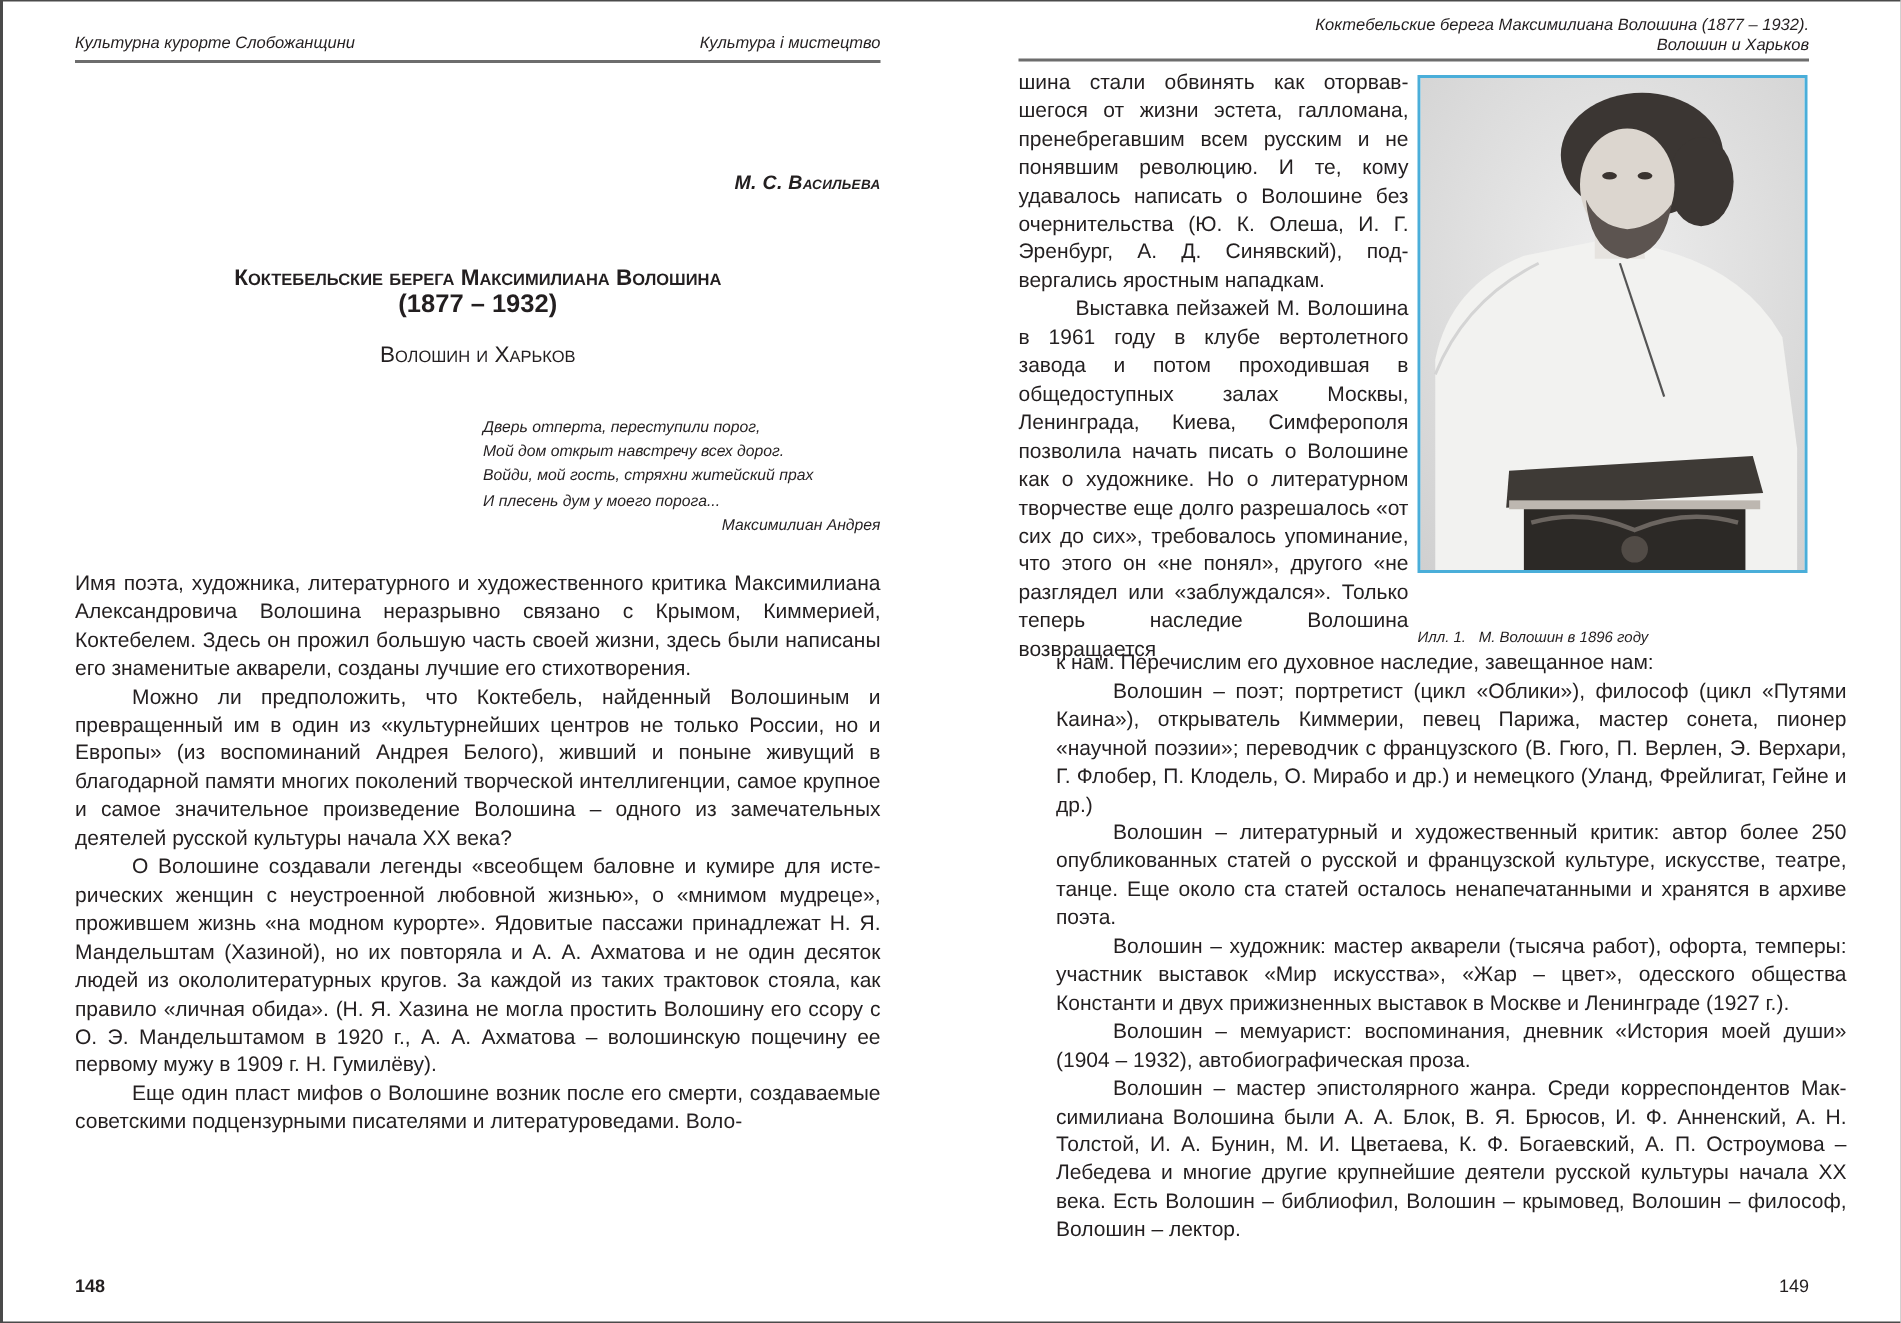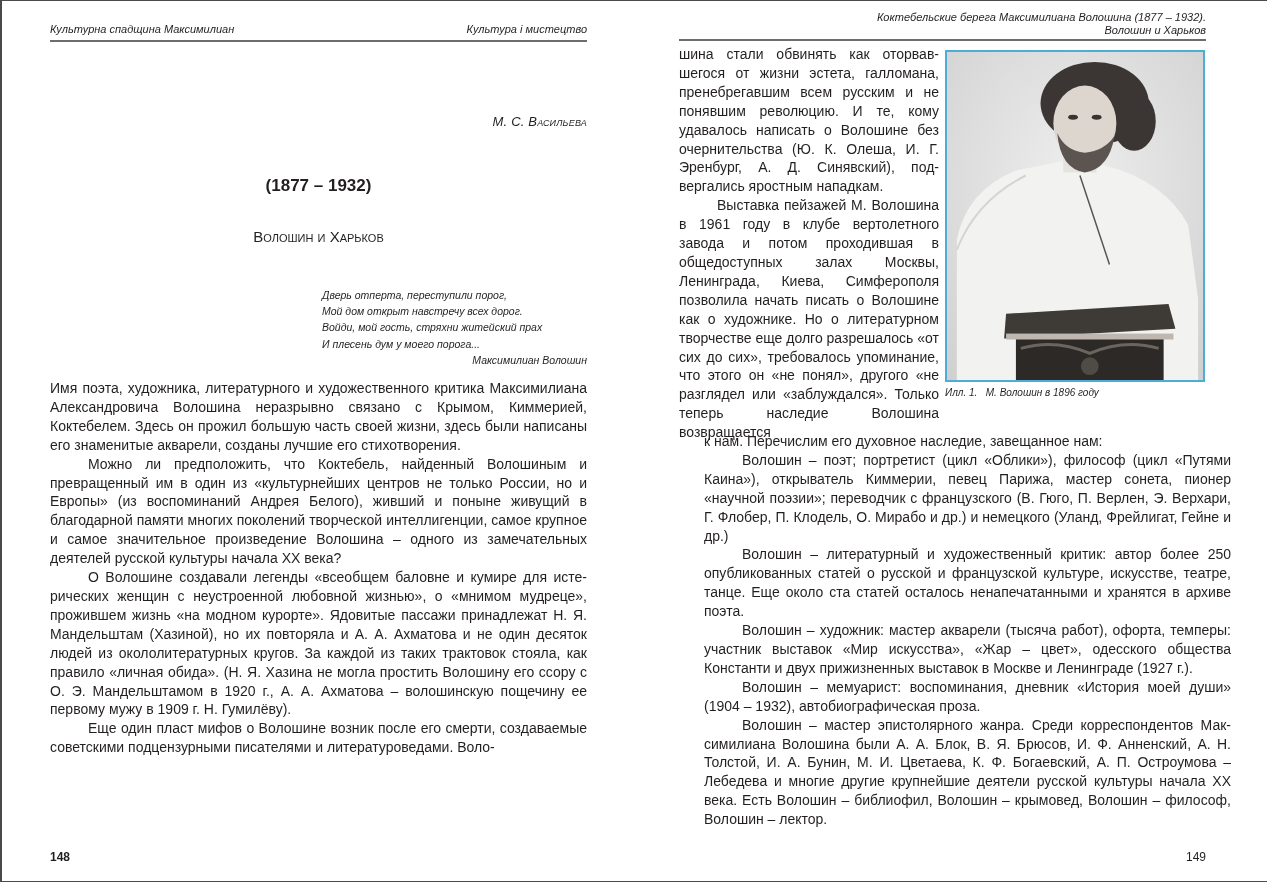--- a/index.html
+++ b/index.html
@@ -12,76 +12,77 @@
   .page.right { left: 677px; width: 527px; }
 
   .running-head { position: absolute; top: 21px; left: 0; right: 0; height: 18px;
                   font-style: italic; font-size: 11px; color: #231f20; }
   .running-head .rule { position: absolute; left: 0; right: 0; bottom: -2px; border-bottom: 2px solid #6d6d6d; }
   .page.left .running-head .l { position: absolute; left: 0; top: 1px; }
   .page.left .running-head .r { position: absolute; right: 0; top: 1px; }
   .page.right .running-head { top: 10px; height: 28px; text-align: right; line-height: 13px; }
   .page.right .running-head .rule { bottom: -2px; }
 
-  .author { position: absolute; right: 0; top: 113px; font-weight: normal; font-style: italic;
+  .author { position: absolute; right: 0; top: 113px; font-weight: bold; font-style: italic;
             font-size: 13px; font-variant: small-caps; letter-spacing: .2px; }
   .title { position: absolute; left: 0; right: 0; top: 176px; text-align: center;
            font-weight: bold; font-size: 15px; font-variant: small-caps; line-height: 17px; }
   .title .years { font-size: 17px; }
   .subtitle { position: absolute; left: 0; right: 0; top: 227px; text-align: center;
               font-size: 15px; font-variant: small-caps; }
 
-  .epigraph { position: absolute; left: 272px; top: 286px; width: 270px;
+  .epigraph { position: absolute; left: 272px; top: 276px; width: 270px;
               font-style: italic; font-size: 10.5px; line-height: 16.2px; }
   .epigraph .sig { text-align: right; padding-right: 5px; }
 
   .body { position: absolute; font-size: 14px; line-height: 18.9px; text-align: justify;
           hyphens: manual; }
   .body p { margin: 0; text-indent: 0; }
   .body p.ind { text-indent: 38px; }
   .page.left .body { left: 0; top: 378px; width: 537px; }
   .page.right .body.top { left: 0; top: 44px; width: 260px; }
   .page.right .body.main { left: 0; top: 431px; width: 527px; margin-left: 25px; }
 
   .folio { position: absolute; top: 849px; font-size: 12px; }
   .page.left .folio { left: 0; font-weight: bold; }
   .page.right .folio { right: 0; }
 
   .figure { position: absolute; left: 266px; top: 49px; width: 260px; height: 332px;
             border: 2px solid #4aaed9; box-sizing: border-box; overflow: hidden;
             background: linear-gradient(180deg, #ececec 0%, #e2e2e2 60%, #d8d8d8 100%); }
   .figure svg { display: block; width: 100%; height: 100%; }
   .caption { position: absolute; left: 266px; top: 386px; font-style: italic; font-size: 10px; }
-  .caption .num { display: inline-block; width: 38px; }
+  .caption .num { display: inline-block; width: 38px; margin-top: 33px; }
 </style>
 </head>
 <body>
 
 <div class="spread">
 
   <div class="page left">
     <div class="running-head">
-      <span class="l">Культурна спадщина Максимилиан</span>
+      <span class="l">Культурна курорте Слобожанщини</span>
       <span class="r">Культура і мистецтво</span>
       <div class="rule"></div>
     </div>
 
     <div class="author">М. С. Васильева</div>
 
     <div class="title">
+      <div>Коктебельские берега Максимилиана Волошина</div>
       <div class="years">(1877 – 1932)</div>
     </div>
     <div class="subtitle">Волошин и Харьков</div>
 
     <div class="epigraph">
       <div>Дверь отперта, переступили порог,</div>
       <div>Мой дом открыт навстречу всех дорог.</div>
       <div>Войди, мой гость, стряхни житейский прах</div>
       <div>И плесень дум у моего порога...</div>
-      <div class="sig">Максимилиан Волошин</div>
+      <div class="sig">Максимилиан Андрея</div>
     </div>
 
     <div class="body">
       <p>Имя поэта, художника, литературного и художественного критика Мак­симилиана Александровича Волошина неразрывно связано с Крымом, Киммерией, Коктебелем. Здесь он прожил большую часть своей жизни, здесь были написаны его знаменитые акварели, созданы лучшие его сти­хотворения.</p>
       <p class="ind">Можно ли предположить, что Коктебель, найденный Волошиным и превращенный им в один из «культурнейших центров не только России, но и Европы» (из воспоминаний Андрея Белого), живший и поныне живущий в благодарной памяти многих поколений творческой интеллигенции, са­мое крупное и самое значительное произведение Волошина – одного из замечательных деятелей русской культуры начала XX века?</p>
       <p class="ind">О Волошине создавали легенды «всеобщем баловне и кумире для исте­рических женщин с неустроенной любовной жизнью», о «мнимом мудреце», прожившем жизнь «на модном курорте». Ядовитые пассажи принадлежат Н. Я. Мандельштам (Хазиной), но их повторяла и А. А. Ахматова и не один десяток людей из окололитературных кругов. За каждой из таких тракто­вок стояла, как правило «личная обида». (Н. Я. Хазина не могла простить Волошину его ссору с О. Э. Мандельштамом в 1920 г., А. А. Ахматова – волошинскую пощечину ее первому мужу в 1909 г. Н. Гумилёву).</p>
       <p class="ind">Еще один пласт мифов о Волошине возник после его смерти, создава­емые советскими подцензурными писателями и литературоведами. Воло-</p>
     </div>
 
     <div class="folio">148</div>

